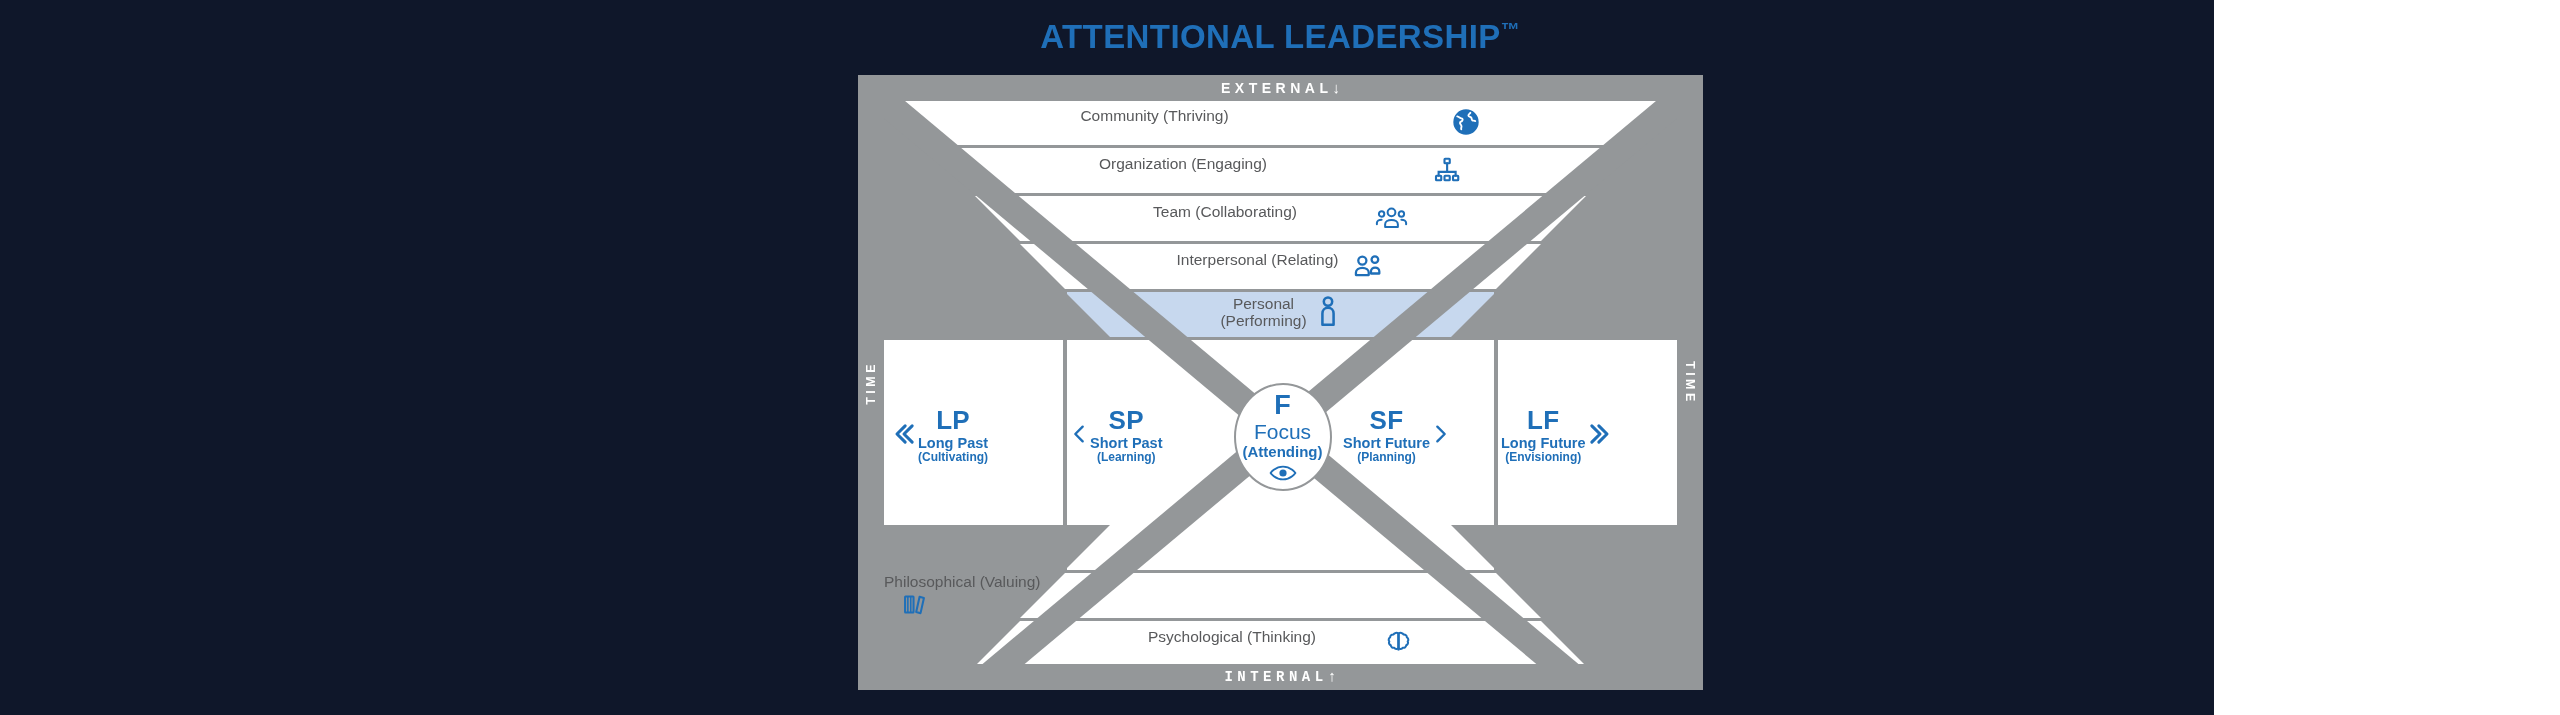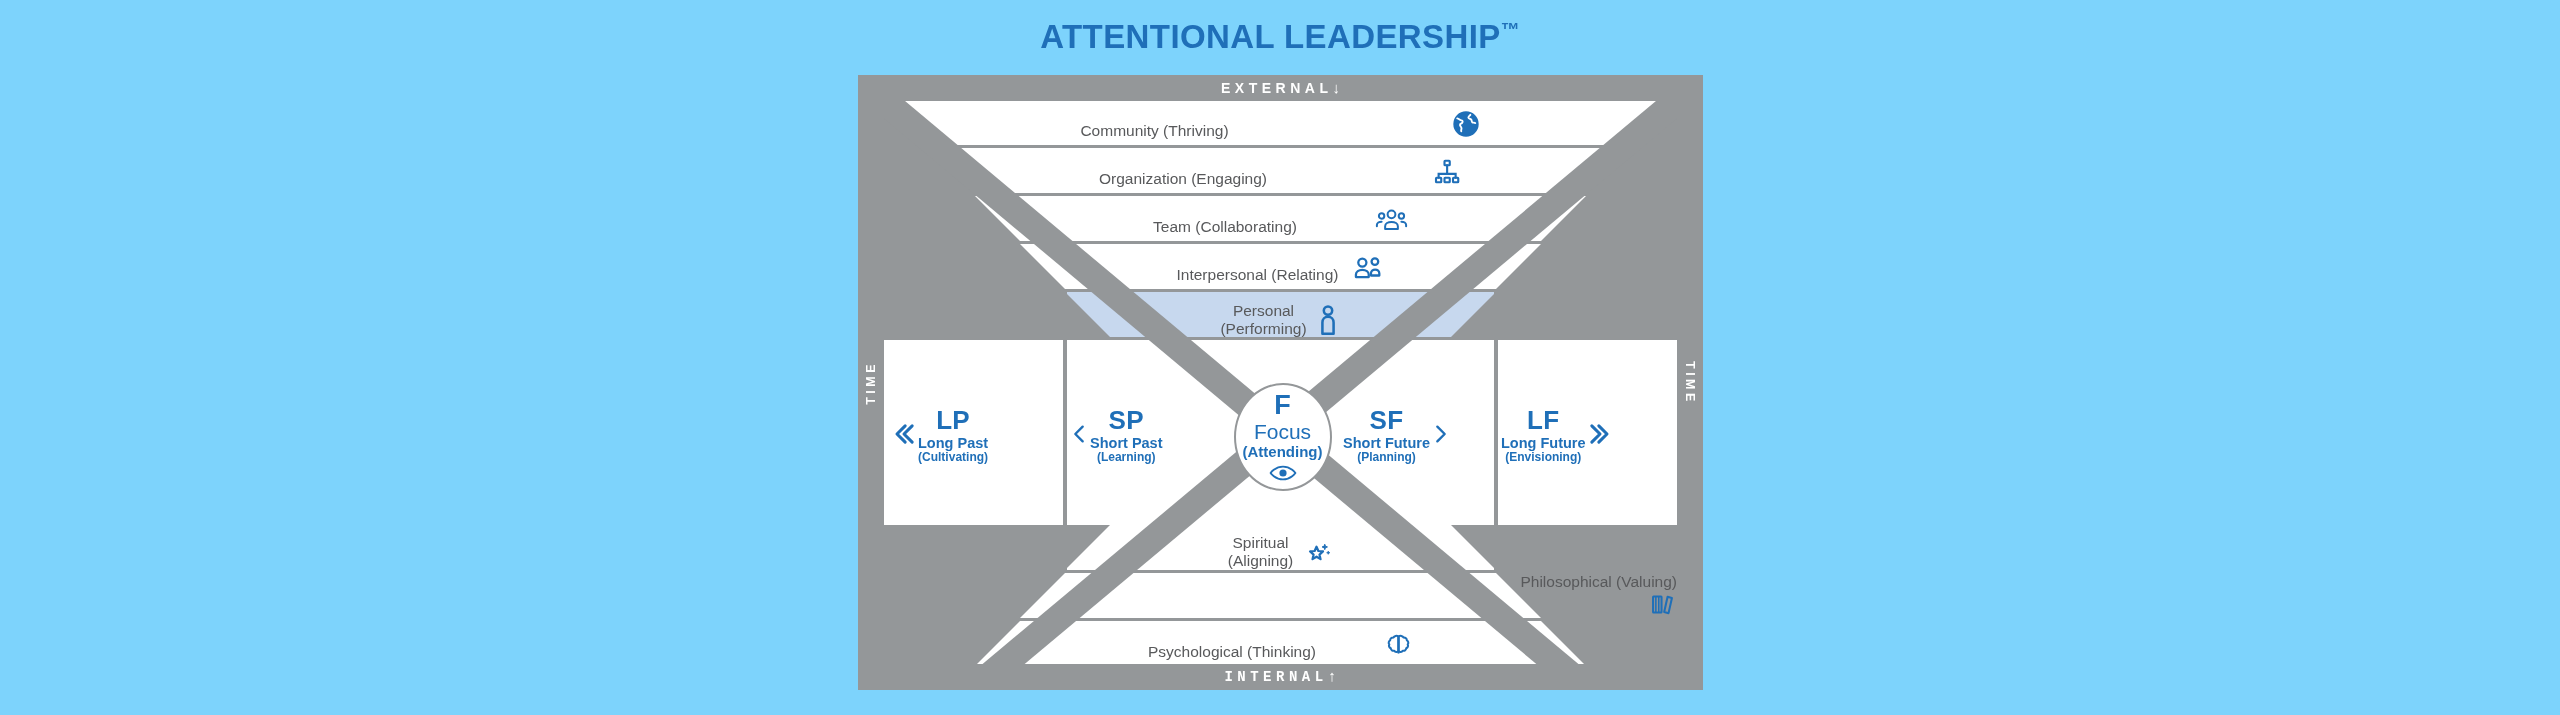--- a/index.html
+++ b/index.html
@@ -1,18 +1,18 @@
 <!DOCTYPE html>
 <html><head>
 <meta charset="utf-8">
 <style>
   html,body{margin:0;padding:0;background:#ffffff;}
   body{width:2560px;height:715px;font-family:"Liberation Sans",sans-serif;overflow:hidden;}
 
-  #stage{position:relative;width:2560px;height:715px;background:#7dd3fc;}
+  #stage{position:relative;width:2214px;height:715px;background:#0f172a;}
 
   
   #title{
     position:absolute;left:0;top:18px;width:2560px;text-align:center;
     color:#1f6fb8;font-weight:bold;font-size:33px;letter-spacing:.4px;
     font-family:"Liberation Sans",sans-serif;
   }
   #title .tm{font-size:19px;vertical-align:super;letter-spacing:0;}
 
   
@@ -54,21 +54,21 @@
     position:absolute;left:0;width:793px;
     background:#949799;
   }
   .band .fill{
     position:absolute;left:0;top:0;width:100%;height:100%;
     background:#ffffff;
   }
   .band.highlight .fill{background:#c7d8ee;}
   .band-row{
     position:absolute;left:0;width:100%;
-    display:flex;align-items:flex-end;justify-content:center;gap:0px;
+    display:flex;align-items:flex-start;justify-content:center;gap:0px;
   }
   .band-row .lbl{color:#58595b;font-size:15.5px;white-space:nowrap;line-height:1.12;}
   .band-row .ico{display:inline-flex;align-items:center;justify-content:center;}
 
   
   #focus-circle{
     position:absolute;left:calc(50% - 47px);top:282px;width:94px;height:104px;
     border-radius:50%;background:#ffffff;border:2.2px solid #949799;
     display:flex;flex-direction:column;align-items:center;justify-content:center;
     z-index:30;
@@ -194,33 +194,20 @@
           <svg width="26" height="33" viewBox="0 0 18 26" fill="none" stroke="#1f6fb8" stroke-width="2">
             <circle cx="9" cy="5.2" r="3.3"></circle>
             <path d="M4.6 23.4v-8.8c0-2.6 1.8-4.5 4.4-4.5s4.4 1.9 4.4 4.5v8.8z" stroke-linejoin="round"></path>
           </svg>
         </span>
       </div>
 
       <div class="band" style="top:424px;height:48px;">
         <div class="fill" style="clip-path:polygon(226px 0, 567px 0, 612px 45px, 181px 45px);"></div>
       </div>
-      <div class="band-row" style="top:426px;height:42px;">
-        <span class="lbl" style="text-align:center;">
-          <span style="display:block;">Spiritual</span>
-          <span style="display:block;">(Aligning)</span>
-        </span>
-        <span class="ico" style="margin-left:10px;">
-          <svg width="30" height="30" viewBox="0 0 24 24" fill="none" stroke="#1f6fb8" stroke-width="1.8">
-            <path d="M9.3 9.6l1.5-3.4 1.5 3.4 3.7.35-2.8 2.5.83 3.65-3.2-1.95-3.2 1.95.83-3.65-2.8-2.5z" stroke-linejoin="round"></path>
-            <path d="M17.4 4.2l.55 1.6 1.6.55-1.6.55-.55 1.6-.55-1.6-1.6-.55 1.6-.55z" fill="#1f6fb8" stroke-width="0.8"></path>
-            <path d="M20.2 9.7l.33.95.95.33-.95.33-.33.95-.33-.95-.95-.33.95-.33z" fill="#1f6fb8" stroke-width="0.6"></path>
-          </svg>
-        </span>
-      </div>
 
       <div class="band" style="top:472px;height:48px;">
         <div class="fill" style="clip-path:polygon(181px 0, 612px 0, 657px 45px, 136px 45px);"></div>
       </div>
       <div class="band-row" style="top:479px;height:32px;flex-direction:column;">
         <span class="lbl">Philosophical (Valuing)</span>
         <span class="ico" style="margin-left:16px;">
           <svg width="29" height="29" viewBox="0 0 24 24" fill="none" stroke="#1f6fb8" stroke-width="1.7">
             <rect x="4.2" y="5.4" width="7" height="13.2" rx="0.4"></rect>
             <path d="M6.5 5.4v13.2M8.9 5.4v13.2" stroke-width="1.3"></path>

